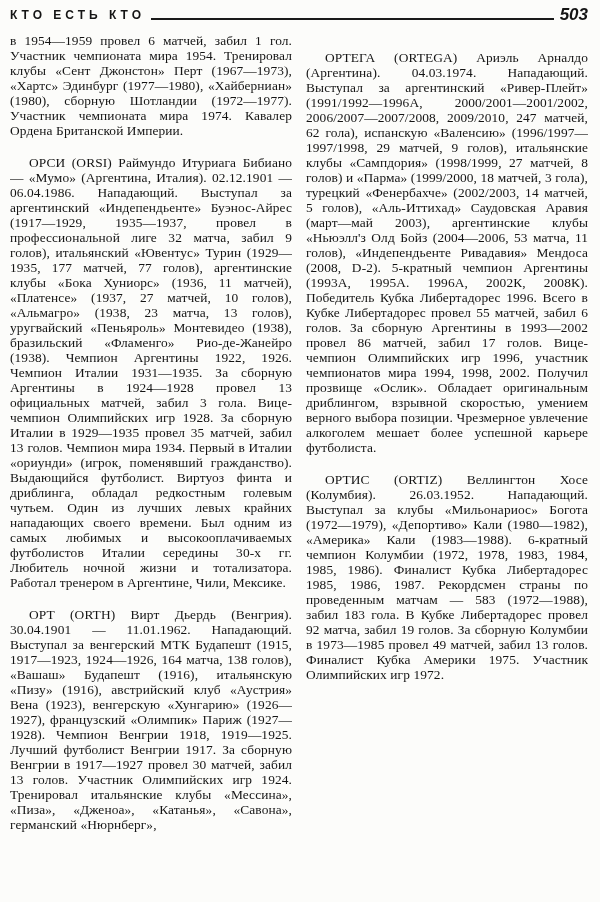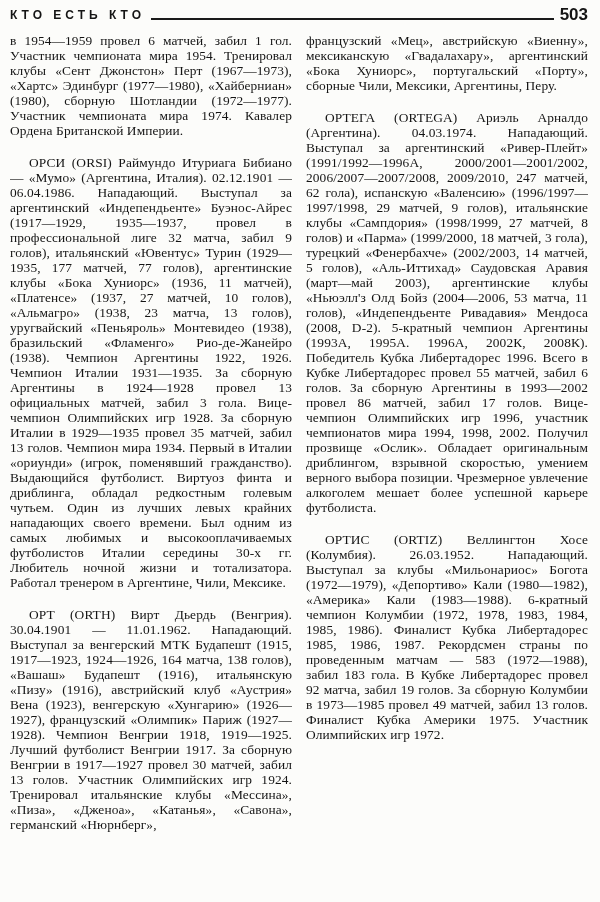--- a/index.html
+++ b/index.html
@@ -34,20 +34,21 @@
   .running-head .rule {
     flex: 1 1 auto;
     border-bottom: 2.5px solid #1a1a1a;
     margin: 0 6px 3px 6px;
     height: 0;
   }
   .running-head .folio {
     font-size: 17px;
     line-height: 1;
     white-space: nowrap;
+    font-style: italic;
   }
   .columns {
     display: flex;
     gap: 14px;
     height: 868px;
     overflow: hidden;
   }
   .col {
     flex: 1 1 0;
     overflow: hidden;
@@ -83,20 +84,19 @@
 
   <div class="columns">
 
     <div class="col">
       <p class="no-indent"><b class="lead"></b><span>в 1954—1959 провел 6 матчей, забил 1 гол. Участник чемпионата мира 1954. Тренировал клубы «Сент Джонстон» Перт (1967—1973), «Хартс» Эдинбург (1977—1980), «Хайберниан» (1980), сборную Шотландии (1972—1977). Участник чемпионата мира 1974. Кавалер Ордена Британской Империи.</span></p>
       <p class="entry"><b class="lead">ОРСИ (ORSI) Раймундо Итуриага Бибиано — «Мумо» (Аргентина, Италия).</b><span> 02.12.1901 — 06.04.1986. Нападающий. Выступал за аргентинский «Индепендьенте» Буэнос-Айрес (1917—1929, 1935—1937, провел в профессиональной лиге 32 матча, забил 9 голов), итальянский «Ювентус» Турин (1929—1935, 177 матчей, 77 голов), аргентинские клубы «Бока Хуниорс» (1936, 11 матчей), «Платенсе» (1937, 27 матчей, 10 голов), «Альмагро» (1938, 23 матча, 13 голов), уругвайский «Пеньяроль» Монтевидео (1938), бразильский «Фламенго» Рио-де-Жанейро (1938). Чемпион Аргентины 1922, 1926. Чемпион Италии 1931—1935. За сборную Аргентины в 1924—1928 провел 13 официальных матчей, забил 3 гола. Вице-чемпион Олимпийских игр 1928. За сборную Италии в 1929—1935 провел 35 матчей, забил 13 голов. Чемпион мира 1934. Первый в Италии «ориунди» (игрок, поменявший гражданство). Выдающийся футболист. Виртуоз финта и дриблинга, обладал редкостным голевым чутьем. Один из лучших левых крайних нападающих своего времени. Был одним из самых любимых и высокооплачиваемых футболистов Италии середины 30-х гг. Любитель ночной жизни и тотализатора. Работал тренером в Аргентине, Чили, Мексике.</span></p>
       <p class="entry"><b class="lead">ОРТ (ORTH) Вирт Дьердь (Венгрия).</b><span> 30.04.1901 — 11.01.1962. Нападающий. Выступал за венгерский МТК Будапешт (1915, 1917—1923, 1924—1926, 164 матча, 138 голов), «Вашаш» Будапешт (1916), итальянскую «Пизу» (1916), австрийский клуб «Аустрия» Вена (1923), венгерскую «Хунгарию» (1926—1927), французский «Олимпик» Париж (1927—1928). Чемпион Венгрии 1918, 1919—1925. Лучший футболист Венгрии 1917. За сборную Венгрии в 1917—1927 провел 30 матчей, забил 13 голов. Участник Олимпийских игр 1924. Тренировал итальянские клубы «Мессина», «Пиза», «Дженоа», «Катанья», «Савона», германский «Нюрнберг»,</span></p>
     </div>
 
     <div class="col">
-      <p class="no-indent"><b class="lead"></b><span>французский «Мец», австрийскую «Виенну», мексиканскую «Гвадалахару», аргентинский «Бока Хуниорс», португальский «Порту», сборные Чили, Мексики, Аргентины, Перу.</span></p>
       <p class="entry"><b class="lead">ОРТЕГА (ORTEGA) Ариэль Арналдо (Аргентина).</b><span> 04.03.1974. Нападающий. Выступал за аргентинский «Ривер-Плейт» (1991/1992—1996А, 2000/2001—2001/2002, 2006/2007—2007/2008, 2009/2010, 247 матчей, 62 гола), испанскую «Валенсию» (1996/1997—1997/1998, 29 матчей, 9 голов), итальянские клубы «Сампдория» (1998/1999, 27 матчей, 8 голов) и «Парма» (1999/2000, 18 матчей, 3 гола), турецкий «Фенербахче» (2002/2003, 14 матчей, 5 голов), «Аль-Иттихад» Саудовская Аравия (март—май 2003), аргентинские клубы «Ньюэлл'з Олд Бойз (2004—2006, 53 матча, 11 голов), «Индепендьенте Ривадавия» Мендоса (2008, D-2). 5-кратный чемпион Аргентины (1993А, 1995А. 1996А, 2002К, 2008К). Победитель Кубка Либертадорес 1996. Всего в Кубке Либертадорес провел 55 матчей, забил 6 голов. За сборную Аргентины в 1993—2002 провел 86 матчей, забил 17 голов. Вице-чемпион Олимпийских игр 1996, участник чемпионатов мира 1994, 1998, 2002. Получил прозвище «Ослик». Обладает оригинальным дриблингом, взрывной скоростью, умением верного выбора позиции. Чрезмерное увлечение алкоголем мешает более успешной карьере футболиста.</span></p>
       <p class="entry"><b class="lead">ОРТИС (ORTIZ) Веллингтон Хосе (Колумбия).</b><span> 26.03.1952. Нападающий. Выступал за клубы «Мильонариос» Богота (1972—1979), «Депортиво» Кали (1980—1982), «Америка» Кали (1983—1988). 6-кратный чемпион Колумбии (1972, 1978, 1983, 1984, 1985, 1986). Финалист Кубка Либертадорес 1985, 1986, 1987. Рекордсмен страны по проведенным матчам — 583 (1972—1988), забил 183 гола. В Кубке Либертадорес провел 92 матча, забил 19 голов. За сборную Колумбии в 1973—1985 провел 49 матчей, забил 13 голов. Финалист Кубка Америки 1975. Участник Олимпийских игр 1972.</span></p>
 
     </div>
 
   </div>
 </div>
 
 </body></html>

